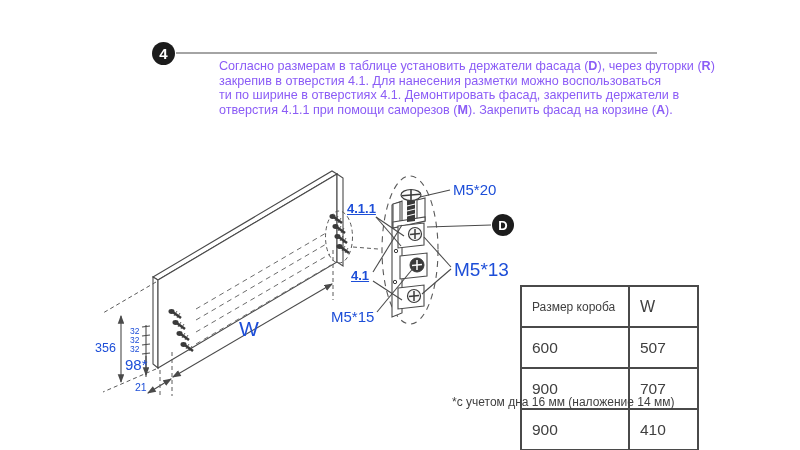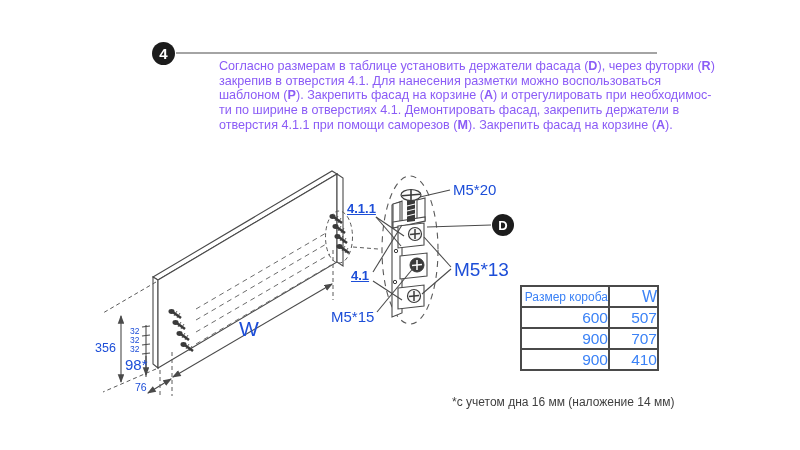--- a/index.html
+++ b/index.html
@@ -24,22 +24,22 @@
   .lbl{color:#1d4ed8;white-space:nowrap;}
   .lbl-bold{font-weight:bold;text-decoration:underline;}
   .d-circle{
     left:492px;top:214px;width:22px;height:22px;border-radius:50%;
     background:#1c1c1c;color:#fff;font-weight:bold;font-size:13px;
     display:flex;align-items:center;justify-content:center;
   }
   
   .spec-table{left:520px;top:285px;border-collapse:collapse;}
   .spec-table td,.spec-table th{
-    border:2px solid #4a4a4a;text-align:right;vertical-align:middle;
-    padding:0;font-weight:normal;color:#3b82f6;
+    border:2px solid #4a4a4a;text-align:left;vertical-align:middle;
+    padding:10px;font-weight:normal;color:#404040;
   }
   .spec-table th.col-size{width:86px;height:19px;font-size:12px;}
   .spec-table th.col-w{width:47px;font-size:16px;}
   .spec-table td{height:19px;font-size:15.5px;}
   .footnote{left:452px;top:366px;font-size:12px;color:#3f3f3f;white-space:nowrap;margin-top:29px;}
   svg .ln{stroke:#4a4a4a;stroke-width:1.1;fill:none;}
   svg .fillw{fill:#ffffff;}
 </style>
 </head>
 <body>
@@ -165,41 +165,40 @@
     </g>
   </svg>
 
   <div class="abs step-circle">
     <span>4</span>
   </div>
 
   <div class="abs instructions">
       <div><span>Согласно размерам в таблице установить держатели фасада (</span><span style="font-weight: bold;">D</span><span>), через футорки (</span><span style="font-weight: bold;">R</span><span>)</span></div>
       <div><span>закрепив в отверстия 4.1. Для нанесения разметки можно воспользоваться</span></div>
-      <div><span>шаблоном (</span><span style="font-weight: bold;">P</span><span>). Закрепить фасад на корзине (</span><span style="font-weight: bold;">A</span><span>) и отрегулировать при необходимос-</span></div>
       <div><span>ти по ширине в отверстиях 4.1. Демонтировать фасад, закрепить держатели в</span></div>
       <div><span>отверстия 4.1.1 при помощи саморезов (</span><span style="font-weight: bold;">M</span><span>). Закрепить фасад на корзине (</span><span style="font-weight: bold;">A</span><span>).</span></div>
     </div>
 
   <div class="abs lbl lbl-bold" style="left:347px;top:201px;font-size:13px">4.1.1</div>
   <div class="abs lbl lbl-bold" style="left:351px;top:268px;font-size:13px">4.1</div>
   <div class="abs lbl" style="left:453px;top:181px;font-size:15px">M5*20</div>
   <div class="abs lbl" style="left:454px;top:259px;font-size:19px">M5*13</div>
   <div class="abs lbl" style="left:331px;top:308px;font-size:15px">M5*15</div>
   <div class="abs d-circle">
     <span>D</span>
   </div>
   <div class="abs lbl" style="left:239px;top:317px;font-size:21px">W</div>
 
   <div class="abs lbl" style="left:95px;top:341px;font-size:12.5px">356</div>
   <div class="abs lbl" style="left:130px;top:326px;font-size:8.5px">32</div>
   <div class="abs lbl" style="left:130px;top:335px;font-size:8.5px">32</div>
   <div class="abs lbl" style="left:130px;top:344px;font-size:8.5px">32</div>
   <div class="abs lbl" style="left:125px;top:356px;font-size:15px">98*</div>
-  <div class="abs lbl" style="left:135px;top:381px;font-size:10.5px">76</div>
+  <div class="abs lbl" style="left:135px;top:381px;font-size:10.5px">21</div>
 
   <table class="abs spec-table">
     <tbody>
         <tr>
       <th class="col-size">Размер короба</th>
       <th class="col-w">W</th>
     </tr>
     <tr>
       <td>600</td>
       <td>507</td>

